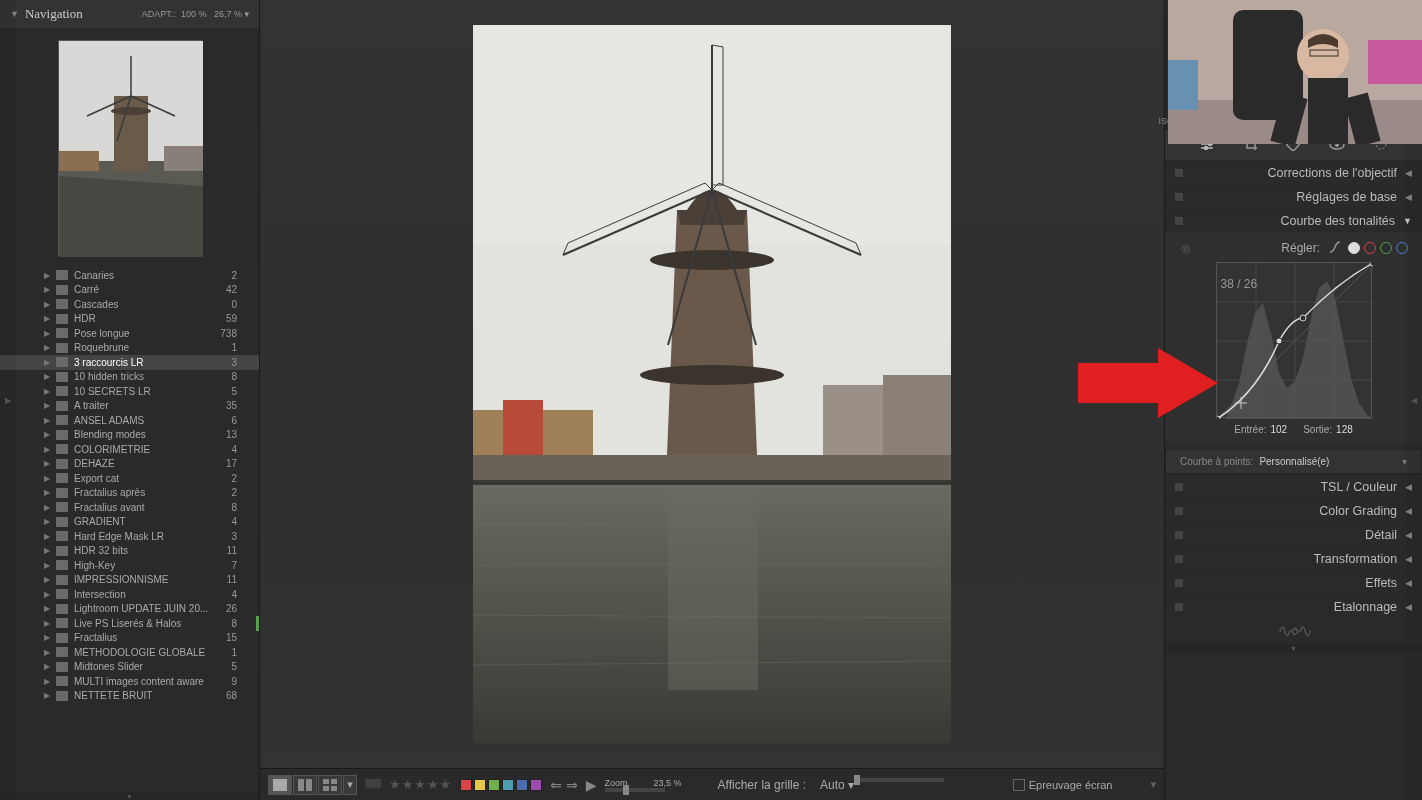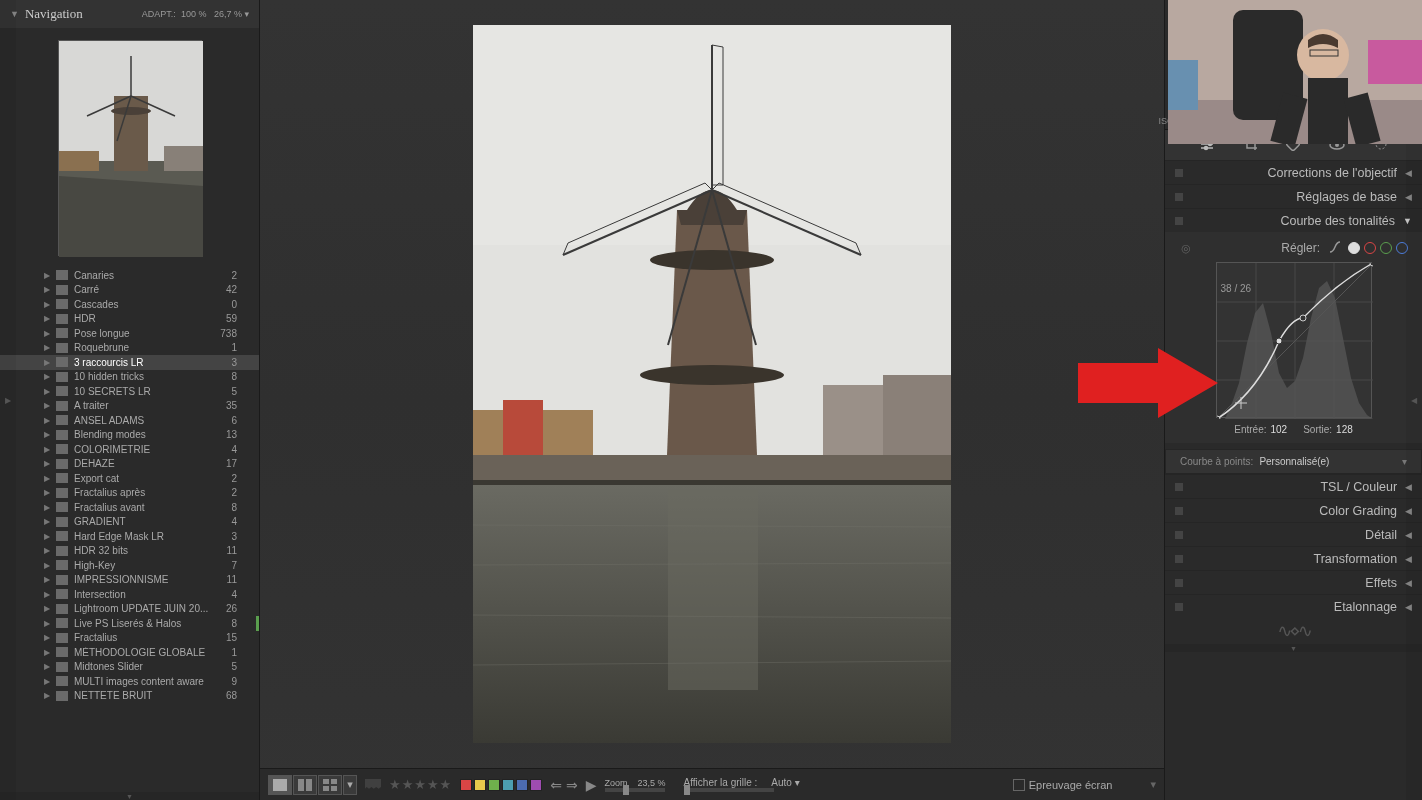--- a/index.html
+++ b/index.html
@@ -33,42 +33,42 @@
 .bottom-toolbar { height: 32px; background: #2a2a2a; display: flex; align-items: center; padding: 0 8px; gap: 8px; border-top: 1px solid #1a1a1a; }
 .view-modes { display: flex; gap: 1px; }
 .view-modes .vm { width: 24px; height: 20px; background: #3a3a3a; border: 1px solid #555; display:flex; align-items:center; justify-content:center;}
 .vm.active { background: #555; }
 .stars span { color: #555; font-size: 13px; letter-spacing: 1px; }
 .color-labels { display: flex; gap: 2px; }
 .color-labels .cl { width: 12px; height: 12px; border: 1px solid #222; }
 .nav-arrows { display: flex; gap: 4px; font-size: 14px; color: #888; }
 .play { font-size: 14px; color: #888; }
 .zoom-group { display: flex; flex-direction: column; font-size: 9px; color: #aaa; }
-.zoom-group .top { display: flex; gap: 10px; }
+.zoom-group .top { display: flex; gap: 26px; }
 .slider-line { width: 60px; height: 4px; background: #444; position: relative; }
 .slider-line .h { position: absolute; left: 18px; top: -3px; width: 6px; height: 10px; background: #888; }
-.grid-overlay { display: flex; flex-direction: column; font-size: 10px; margin-left: 10px;}
+.grid-overlay { display: flex; flex-direction: row; font-size: 12px; margin-left: 28px;}
 .grid-overlay .top { display: flex; gap: 14px; }
 .proof-check { display: flex; align-items: center; gap: 4px; margin-left: auto; margin-right: 30px; font-size: 11px; }
 .proof-check .cb { width: 12px; height: 12px; border: 1px solid #666; background: #2a2a2a; }
 .right-panel { width: 258px; background: #2a2a2a; display: flex; flex-direction: column; border-left: 1px solid #1a1a1a; }
 .histogram-placeholder { height: 130px; background: #2a2a2a; border-bottom: 1px solid #1a1a1a; }
 .tool-strip { height: 30px; background: #333; display: flex; align-items: center; justify-content: space-around; padding: 0 20px;}
 .tool-strip .ti { color: #999; font-size: 15px; cursor: pointer; }
 .panel-header { display: flex; align-items: center; justify-content: flex-end; padding: 5px 10px; background: #2a2a2a; border-top: 1px solid #252525; cursor: pointer; height: 24px;}
 .panel-header .ph-text { font-size: 12.5px; color: #bbb; }
 .panel-header .ph-tri { font-size: 9px; margin-left: 8px; color: #888; }
 .panel-header .ph-tri.open { color: #ccc; }
 .tone-curve-body { padding: 8px 14px; background: #2f2f2f; }
 .curve-adjust { display: flex; align-items: center; gap: 6px; margin-bottom: 6px; justify-content: flex-end;}
 .curve-adjust .adj-label { font-size: 12px; color: #aaa; margin-right: 2px; padding-left: 6px;}
 .rgb-dots { display: flex; gap: 4px; }
 .rgb-dots .dot { width: 12px; height: 12px; border-radius: 50%; border: 1.5px solid; cursor: pointer;}
 .curve-display { width: 156px; height: 156px; background: #333; border: 1px solid #555; position: relative; margin: 0 auto;}
-.curve-display .val-label { position: absolute; top: 20px; left: 4px; font-size: 10px; color: #999; }
+.curve-display .val-label { position: absolute; top: 14px; left: 4px; font-size: 12px; color: #999; }
 .curve-io { display: flex; justify-content: center; gap: 16px; font-size: 10px; margin-top: 6px; color: #aaa;}
 .curve-io span b { color: #ddd; font-weight: normal; margin-left: 4px;}
 .curve-preset-row { display: flex; align-items: center; gap: 6px; padding: 6px 14px; background: #333; font-size: 10px; margin-top: 6px; border: 1px solid #252525;}
 .curve-preset-row .lbl { color: #888; }
 .curve-preset-row .val { color: #ccc; }
 .right-buttons { display: flex; gap: 4px; padding: 4px; margin-top: auto;}
 .right-buttons button { flex: 1; background: linear-gradient(#3a3a3a,#2a2a2a); border: 1px solid #555; color: #ccc; padding: 4px 0; font-size: 11px; cursor: pointer; border-radius: 3px;}
 .flourish { text-align: center; color: #555; padding: 2px; font-size: 18px; letter-spacing: -3px;}
 .webcam-overlay { position: absolute; top: 0; right: 0; width: 254px; height: 144px; background: #888; z-index: 100; }
 .red-arrow { position: absolute; left: 1078px; top: 348px; z-index: 50; pointer-events: none;}

